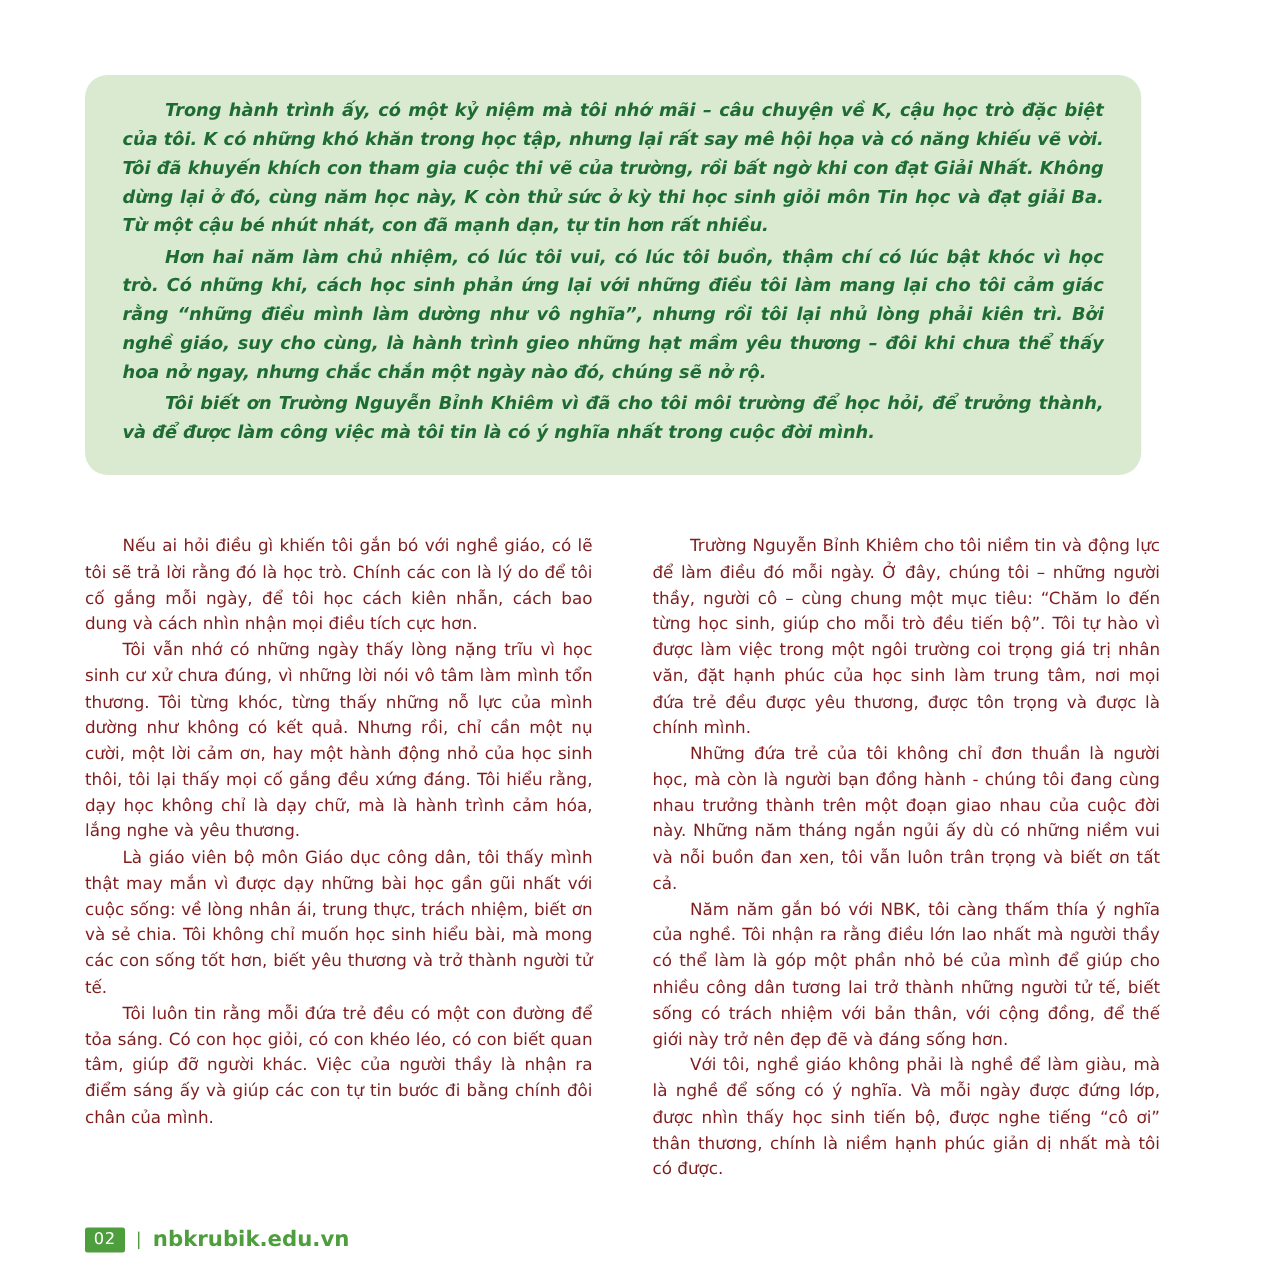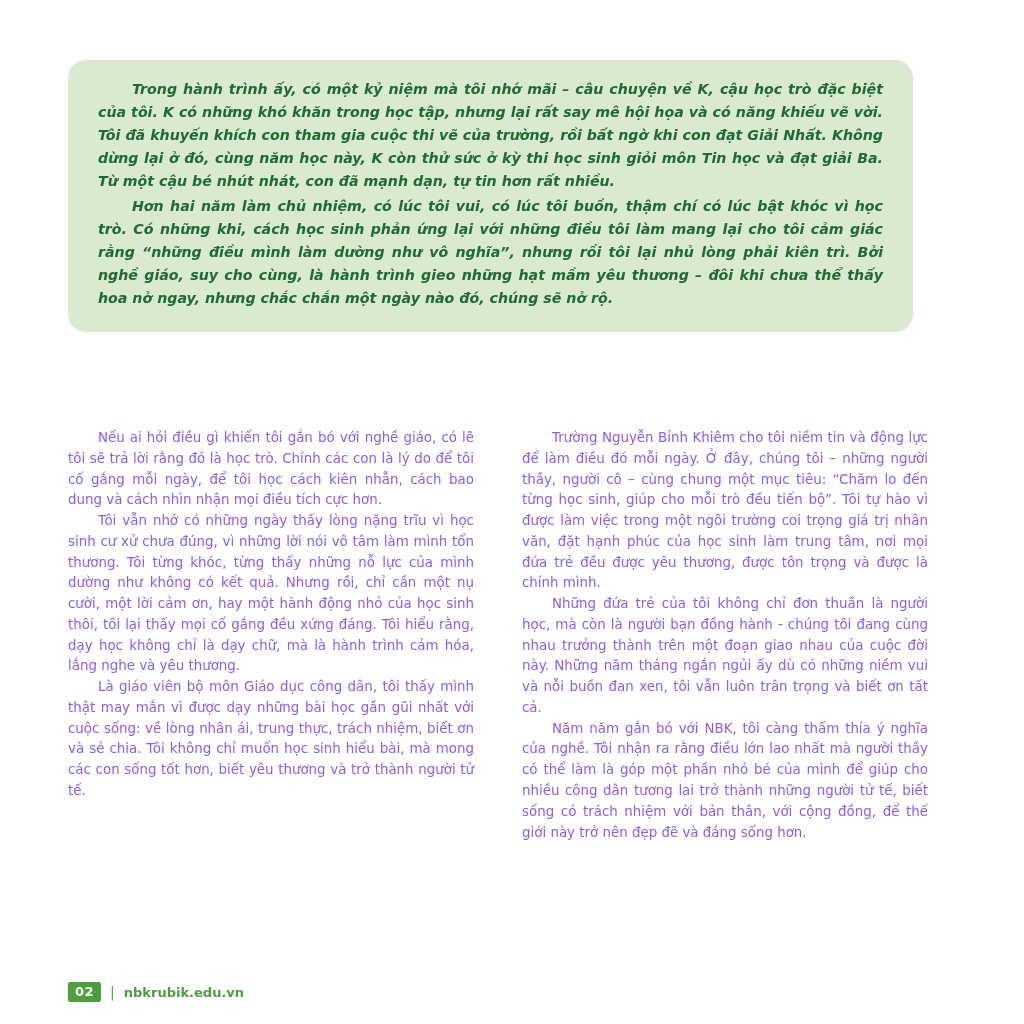--- a/index.html
+++ b/index.html
@@ -51,78 +51,81 @@
     top: 428px;
     width: 860px;
     display: flex;
     gap: 48px;
   }
   .column {
     width: 406px;
   }
   .column p {
     margin: 0 0 0 0;
-    color: #8b5cf6;
+    color: #7f1d1d;
     font-size: 13.4px;
     line-height: 1.55;
     text-align: justify;
     text-indent: 30px;
     font-family: "DejaVu Sans", sans-serif;
   }
 
   
   .footer {
     position: absolute;
     left: 68px;
     bottom: 22px;
     display: flex;
     align-items: center;
     gap: 9px;
   }
   .footer .pagenum {
     background: #4e9e3e;
     color: #ffffff;
-    font-weight: bold;
+    font-weight: normal;
     font-size: 13px;
     padding: 2px 7px 3px 7px;
     border-radius: 2px;
     letter-spacing: 0.5px;
     font-family: "DejaVu Sans", sans-serif;
   }
   .footer .sep {
     color: #4e9e3e;
     font-size: 14px;
   }
   .footer .site {
     color: #4e9e3e;
-    font-size: 13px;
+    font-size: 17px;
     font-weight: bold;
     font-family: "DejaVu Sans", sans-serif;
   }
 </style>
 </head>
 <body>
 
 <div class="page">
 
   <div class="callout">
     <p>Trong hành trình ấy, có một kỷ niệm mà tôi nhớ mãi – câu chuyện về K, cậu học trò đặc biệt của tôi. K có những khó khăn trong học tập, nhưng lại rất say mê hội họa và có năng khiếu vẽ vời. Tôi đã khuyến khích con tham gia cuộc thi vẽ của trường, rồi bất ngờ khi con đạt Giải Nhất. Không dừng lại ở đó, cùng năm học này, K còn thử sức ở kỳ thi học sinh giỏi môn Tin học và đạt giải Ba. Từ một cậu bé nhút nhát, con đã mạnh dạn, tự tin hơn rất nhiều.</p>
     <p>Hơn hai năm làm chủ nhiệm, có lúc tôi vui, có lúc tôi buồn, thậm chí có lúc bật khóc vì học trò. Có những khi, cách học sinh phản ứng lại với những điều tôi làm mang lại cho tôi cảm giác rằng “những điều mình làm dường như vô nghĩa”, nhưng rồi tôi lại nhủ lòng phải kiên trì. Bởi nghề giáo, suy cho cùng, là hành trình gieo những hạt mầm yêu thương – đôi khi chưa thể thấy hoa nở ngay, nhưng chắc chắn một ngày nào đó, chúng sẽ nở rộ.</p>
+    <p>Tôi biết ơn Trường Nguyễn Bỉnh Khiêm vì đã cho tôi môi trường để học hỏi, để trưởng thành, và để được làm công việc mà tôi tin là có ý nghĩa nhất trong cuộc đời mình.</p>
   </div>
 
   <div class="columns">
     <div class="column">
       <p>Nếu ai hỏi điều gì khiến tôi gắn bó với nghề giáo, có lẽ tôi sẽ trả lời rằng đó là học trò. Chính các con là lý do để tôi cố gắng mỗi ngày, để tôi học cách kiên nhẫn, cách bao dung và cách nhìn nhận mọi điều tích cực hơn.</p>
       <p>Tôi vẫn nhớ có những ngày thấy lòng nặng trĩu vì học sinh cư xử chưa đúng, vì những lời nói vô tâm làm mình tổn thương. Tôi từng khóc, từng thấy những nỗ lực của mình dường như không có kết quả. Nhưng rồi, chỉ cần một nụ cười, một lời cảm ơn, hay một hành động nhỏ của học sinh thôi, tôi lại thấy mọi cố gắng đều xứng đáng. Tôi hiểu rằng, dạy học không chỉ là dạy chữ, mà là hành trình cảm hóa, lắng nghe và yêu thương.</p>
       <p>Là giáo viên bộ môn Giáo dục công dân, tôi thấy mình thật may mắn vì được dạy những bài học gần gũi nhất với cuộc sống: về lòng nhân ái, trung thực, trách nhiệm, biết ơn và sẻ chia. Tôi không chỉ muốn học sinh hiểu bài, mà mong các con sống tốt hơn, biết yêu thương và trở thành người tử tế.</p>
+      <p>Tôi luôn tin rằng mỗi đứa trẻ đều có một con đường để tỏa sáng. Có con học giỏi, có con khéo léo, có con biết quan tâm, giúp đỡ người khác. Việc của người thầy là nhận ra điểm sáng ấy và giúp các con tự tin bước đi bằng chính đôi chân của mình.</p>
     </div>
     <div class="column">
       <p>Trường Nguyễn Bỉnh Khiêm cho tôi niềm tin và động lực để làm điều đó mỗi ngày. Ở đây, chúng tôi – những người thầy, người cô – cùng chung một mục tiêu: “Chăm lo đến từng học sinh, giúp cho mỗi trò đều tiến bộ”. Tôi tự hào vì được làm việc trong một ngôi trường coi trọng giá trị nhân văn, đặt hạnh phúc của học sinh làm trung tâm, nơi mọi đứa trẻ đều được yêu thương, được tôn trọng và được là chính mình.</p>
       <p>Những đứa trẻ của tôi không chỉ đơn thuần là người học, mà còn là người bạn đồng hành - chúng tôi đang cùng nhau trưởng thành trên một đoạn giao nhau của cuộc đời này. Những năm tháng ngắn ngủi ấy dù có những niềm vui và nỗi buồn đan xen, tôi vẫn luôn trân trọng và biết ơn tất cả.</p>
       <p>Năm năm gắn bó với NBK, tôi càng thấm thía ý nghĩa của nghề. Tôi nhận ra rằng điều lớn lao nhất mà người thầy có thể làm là góp một phần nhỏ bé của mình để giúp cho nhiều công dân tương lai trở thành những người tử tế, biết sống có trách nhiệm với bản thân, với cộng đồng, để thế giới này trở nên đẹp đẽ và đáng sống hơn.</p>
+      <p>Với tôi, nghề giáo không phải là nghề để làm giàu, mà là nghề để sống có ý nghĩa. Và mỗi ngày được đứng lớp, được nhìn thấy học sinh tiến bộ, được nghe tiếng “cô ơi” thân thương, chính là niềm hạnh phúc giản dị nhất mà tôi có được.</p>
     </div>
   </div>
 
   <div class="footer">
     <span class="pagenum">02</span>
     <span class="sep">|</span>
     <span class="site">nbkrubik.edu.vn</span>
   </div>
 
 </div>

